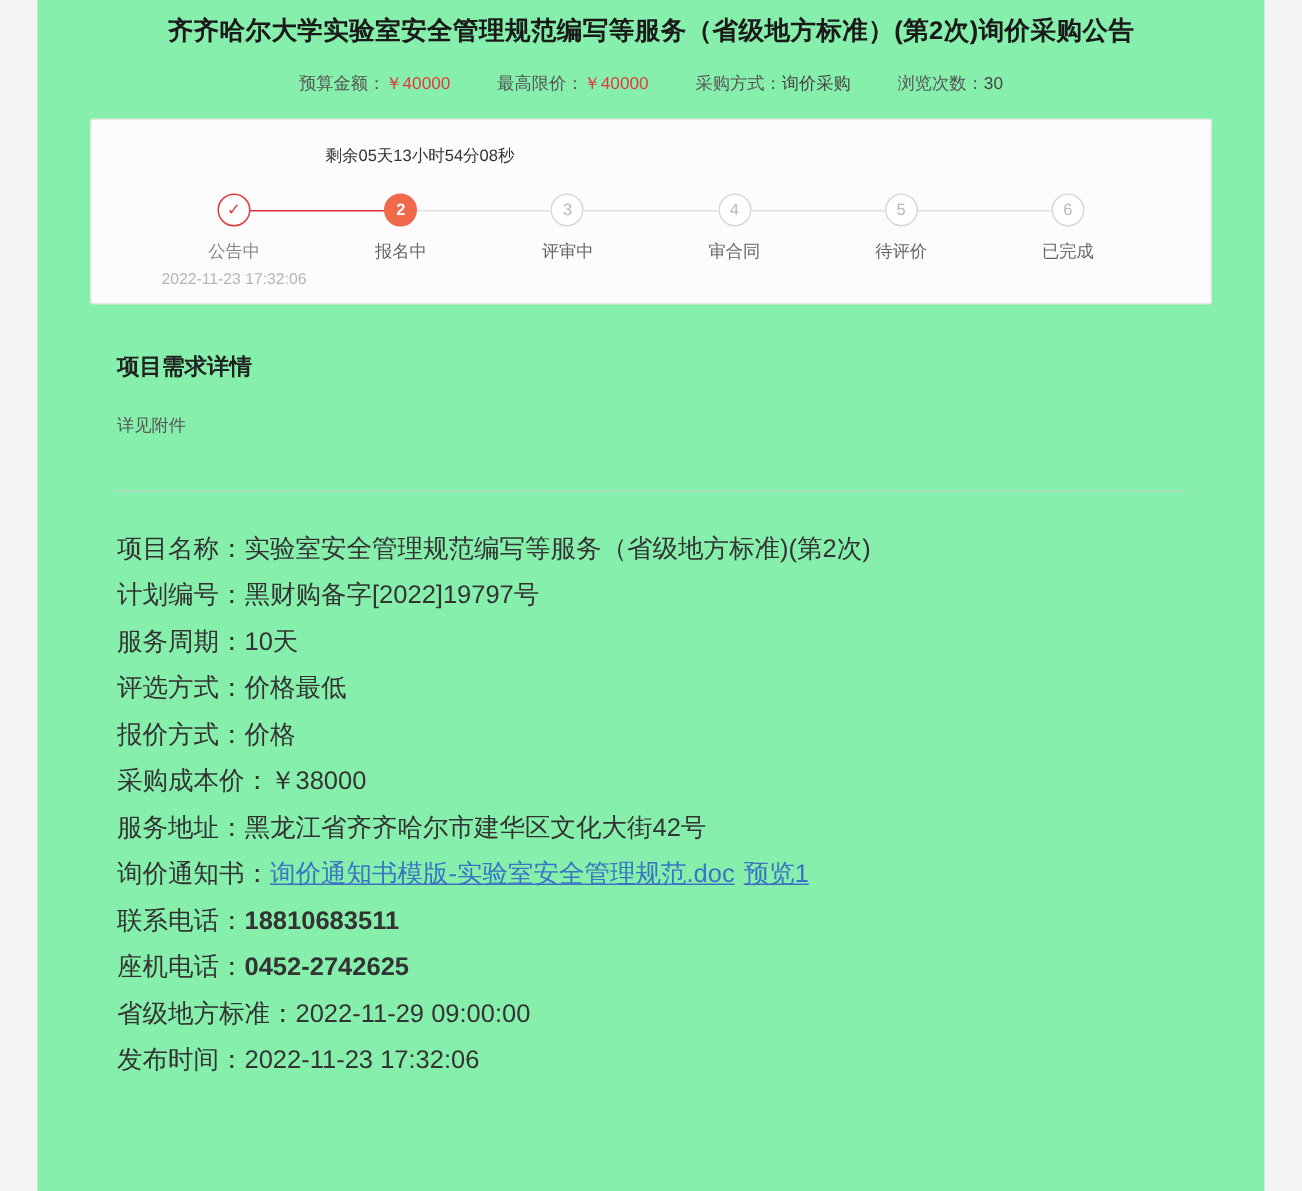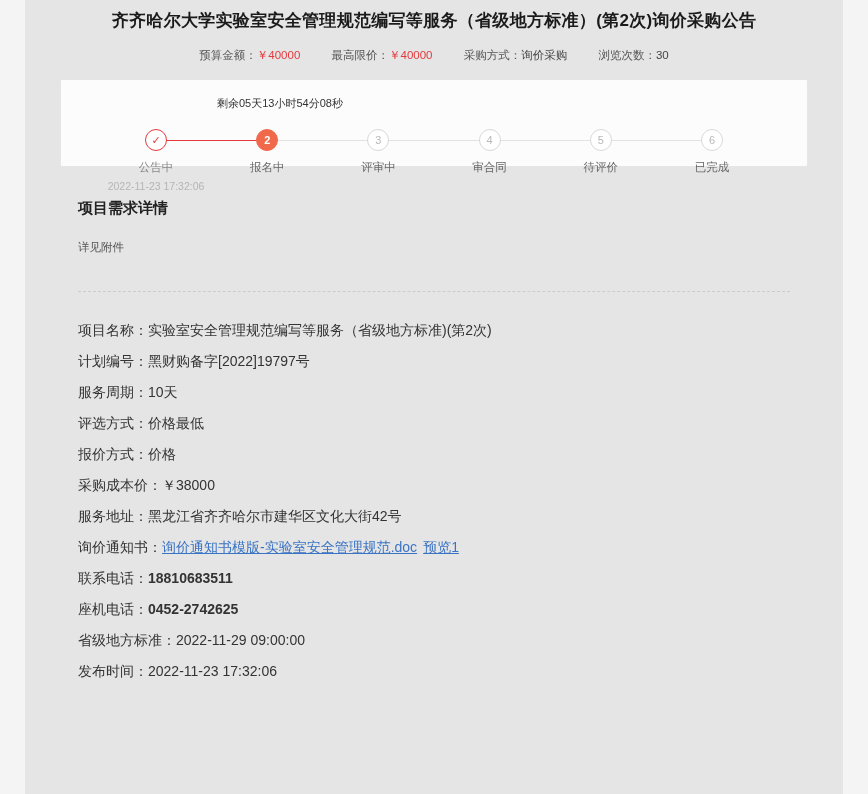--- a/index.html
+++ b/index.html
@@ -7,21 +7,21 @@
     margin: 0;
     padding: 0;
     background: #ffffff;
     font-family: "Liberation Sans", sans-serif;
     color: #333;
   }
   .page {
     position: relative;
     width: 868px;
     min-height: 794px;
-    background: #e5e5e5;
+    background: #86efac;
     overflow: hidden;
   }
   .side-rail {
     position: absolute;
     top: 0;
     bottom: 0;
     width: 25px;
     background: #f4f4f4;
   }
   .side-rail.left { left: 0; }
@@ -54,21 +54,21 @@
   .meta-row .label { color: #555; text-align: right; }
   .meta-row .money { color: #e4393c; }
 
   .progress-card {
     margin: 16px 20px 0 20px;
     border: 1px solid #e6e6e6;
     background: #fcfcfc;
     border-radius: 2px;
     padding: 14px 26px 22px 26px;
     position: relative;
-    height: 88px;
+    height: 124px;
   }
   .countdown {
     font-size: 11px;
     color: #333;
     margin-left: 130px;
     margin-top: 2px;
   }
   .steps {
     position: relative;
     margin-top: 18px;
@@ -146,21 +146,21 @@
     color: #555;
   }
 
   .divider {
     margin: 36px 38px 0 38px;
     border-top: 1px dashed #cccccc;
   }
 
   .details {
     margin: 28px 0 0 38px;
-    font-size: 14px;
+    font-size: 17px;
     color: #333;
     line-height: 20px;
   }
   .detail-line { margin-bottom: 11px; }
   .detail-line .k { color: #333; }
   .detail-line .v { color: #333; }
   .detail-line .v.bold { font-weight: bold; }
   .money-red { color: #333; }
   .link {
     color: #3a74c4;

